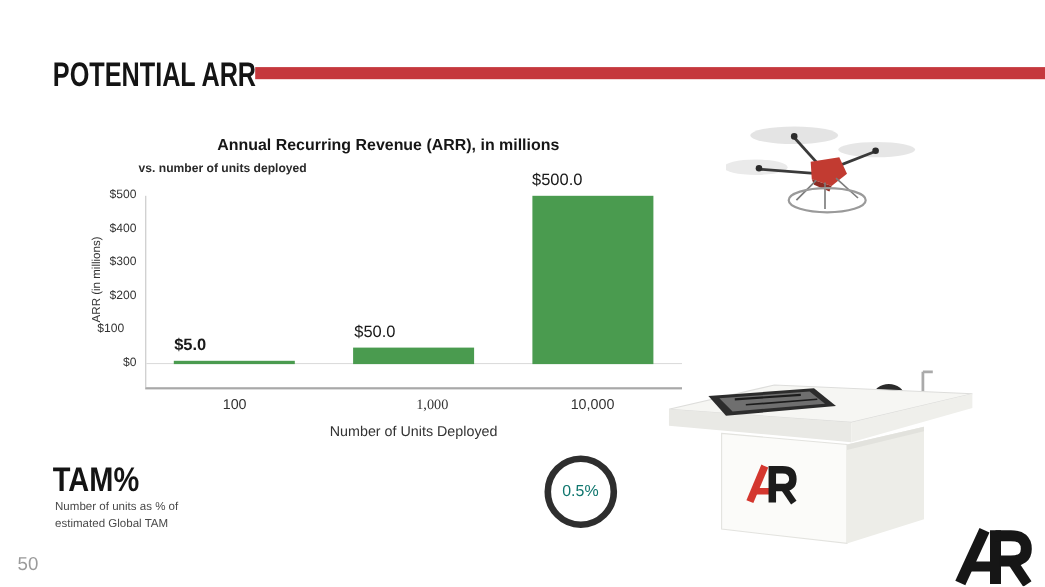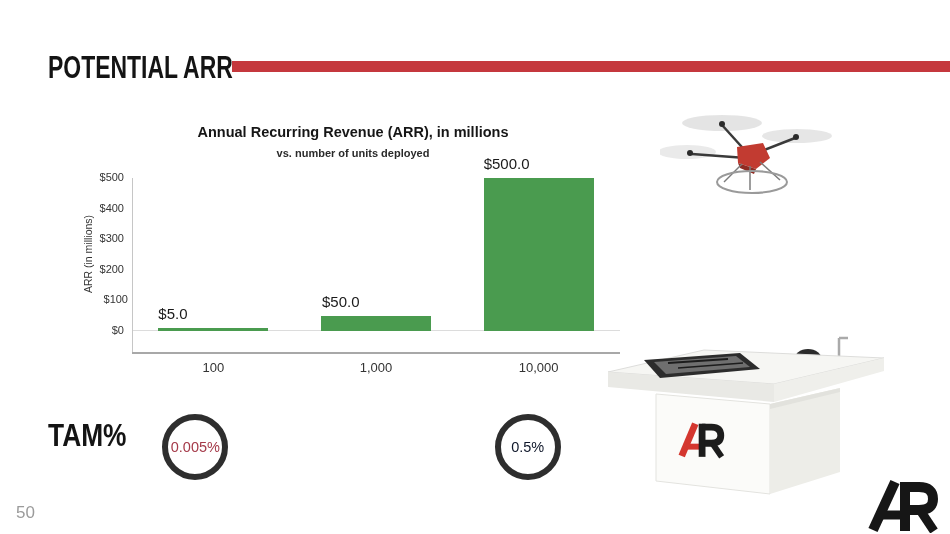--- a/index.html
+++ b/index.html
@@ -16,21 +16,21 @@
     transform-origin:left center; white-space:nowrap;
   }
   .red-rule { position:absolute; left:232px; top:61px; width:718px; height:11px; }
   
   #chart { position:absolute; left:0; top:0; width:950px; height:534px;margin-left:20px; }
   .chart-title {
     position:absolute; left:106px; top:124px; width:454px; text-align:center;
     font-size:14.5px; font-weight:700; color:#161616;
   }
   .chart-subtitle {
-    position:absolute; left:106px; top:147px; width:454px; text-align:center;
+    position:absolute; left:106px; top:147px; width:454px; 
     font-size:11px; font-weight:700; color:#2a2a2a;
   }
   .y-axis-line { position:absolute; left:112px; top:178px; width:1px; height:174px; background:#c6c6c6; }
   .zero-gridline { position:absolute; left:113px; top:330px; width:487px; height:1px; background:#dcdcdc; }
   .x-axis-line { position:absolute; left:112px; top:352px; width:488px; height:2px; background:#a8a8a8; }
   .ytick { position:absolute; width:64px; text-align:right; font-size:11px; color:#333; }
   .ylabel {
     position:absolute; left:8px; top:248px; width:120px; text-align:center;
     font-size:10.5px; color:#333; transform:rotate(-90deg);
   }
@@ -68,38 +68,43 @@
   <div class="slide-title">POTENTIAL ARR</div>
   <div class="red-rule" style="background: rgb(197, 56, 61);"></div>
 
   <div id="chart">
     <div class="chart-title">Annual Recurring Revenue (ARR), in millions</div>
     <div class="chart-subtitle">vs. number of units deployed</div>
     <div class="ylabel">ARR (in millions)</div>
     <div class="y-axis-line"></div>
     <div class="zero-gridline"></div>
     <div class="x-axis-line"></div>
+    <div class="xlabel">Number of Units Deployed</div>
   <div class="ytick" style="left: 40px; top: 324px;">$0</div>
-      <div class="ytick" style="left: 44px; top: 293.4px;">$100</div>
+      <div class="ytick" style="left: 29px; top: 293.4px;">$100</div>
       <div class="ytick" style="left: 40px; top: 262.8px;">$200</div>
       <div class="ytick" style="left: 40px; top: 232.2px;">$300</div>
       <div class="ytick" style="left: 40px; top: 201.6px;">$400</div>
       <div class="ytick" style="left: 40px; top: 171px;">$500</div>
       <div class="bar" style="left: 138.333px; top: 328px; width: 110px; height: 3px; background: rgb(74, 155, 79);"></div>
-      <div class="bar-value" style="left: 138.333px; width: 110px; top: 305px;">$5.0</div>
+      <div class="bar-value" style="left: 138.333px; width: 110px; top: 305px; font-weight: bold;">$5.0</div>
       <div class="xtick" style="left: 138.333px; width: 110px;">100</div>
       <div class="bar" style="left: 301px; top: 316px; width: 110px; height: 15px; background: rgb(74, 155, 79);"></div>
       <div class="bar-value" style="left: 302px; width: 110px; top: 293px;">$50.0</div>
-      <div class="xtick" style="left: 301px; width: 110px;">1,000</div>
+      <div class="xtick" style="left: 318px; width: 110px; font-family: Liberation Serif, serif;">1,000</div>
       <div class="bar" style="left: 463.667px; top: 178px; width: 110px; height: 153px; background: rgb(74, 155, 79);"></div>
       <div class="bar-value" style="left: 463.667px; width: 110px; top: 155px;">$500.0</div>
       <div class="xtick" style="left: 463.667px; width: 110px;">10,000</div>
     </div>
 
   <div class="tam-heading">TAM%</div>
+  <div class="tam-desc">
+    <div>Number of units as % of</div>
+    <div>estimated Global TAM</div>
+  </div>
 
   <svg class="drone-img" width="180" height="95" viewBox="0 0 180 95">
     <ellipse cx="62" cy="21" rx="40" ry="8" fill="#cdcdcd" opacity="0.55"></ellipse>
     <ellipse cx="137" cy="34" rx="35" ry="7" fill="#d2d2d2" opacity="0.55"></ellipse>
     <ellipse cx="27" cy="50" rx="29" ry="7" fill="#d6d6d6" opacity="0.5"></ellipse>
     <line x1="90" y1="54" x2="62" y2="23" stroke="#3a3a3a" stroke-width="2.5"></line>
     <line x1="94" y1="52" x2="135" y2="36" stroke="#3a3a3a" stroke-width="2.5"></line>
     <line x1="86" y1="56" x2="32" y2="52" stroke="#3a3a3a" stroke-width="2.5"></line>
     <circle cx="62" cy="22" r="3" fill="#2b2b2b"></circle>
     <circle cx="136" cy="35" r="3" fill="#2b2b2b"></circle>
@@ -145,15 +150,14 @@
     <g>
       <path d="M5,53 L27,5" stroke="#161616" stroke-width="10" fill="none"></path>
       <path d="M13,38 H38" stroke="#161616" stroke-width="9" fill="none"></path>
       <path d="M37,5 V54" stroke="#161616" stroke-width="10" fill="none"></path>
       <path d="M37,10 H51 Q65,10 65,22 Q65,33 51,33 H41" stroke="#161616" stroke-width="10" fill="none"></path>
       <path d="M52,33 L66,54" stroke="#161616" stroke-width="9" fill="none"></path>
     </g>
   </svg>
 
   <div class="page-number">50</div>
-<div class="tam-circle" style="left: 162.333px; border: 6px solid rgb(46, 46, 46); color: rgb(165, 59, 74);">0.005%</div>
-    <div class="tam-circle" style="left: 494.667px; border: 6px solid rgb(46, 46, 46); color: #0f172a;">0.5%</div>
+    <div class="tam-circle" style="left: 494.667px; border: 6px solid rgb(46, 46, 46); color: #0f766e;">0.5%</div>
   </div>
 
 </body></html>

